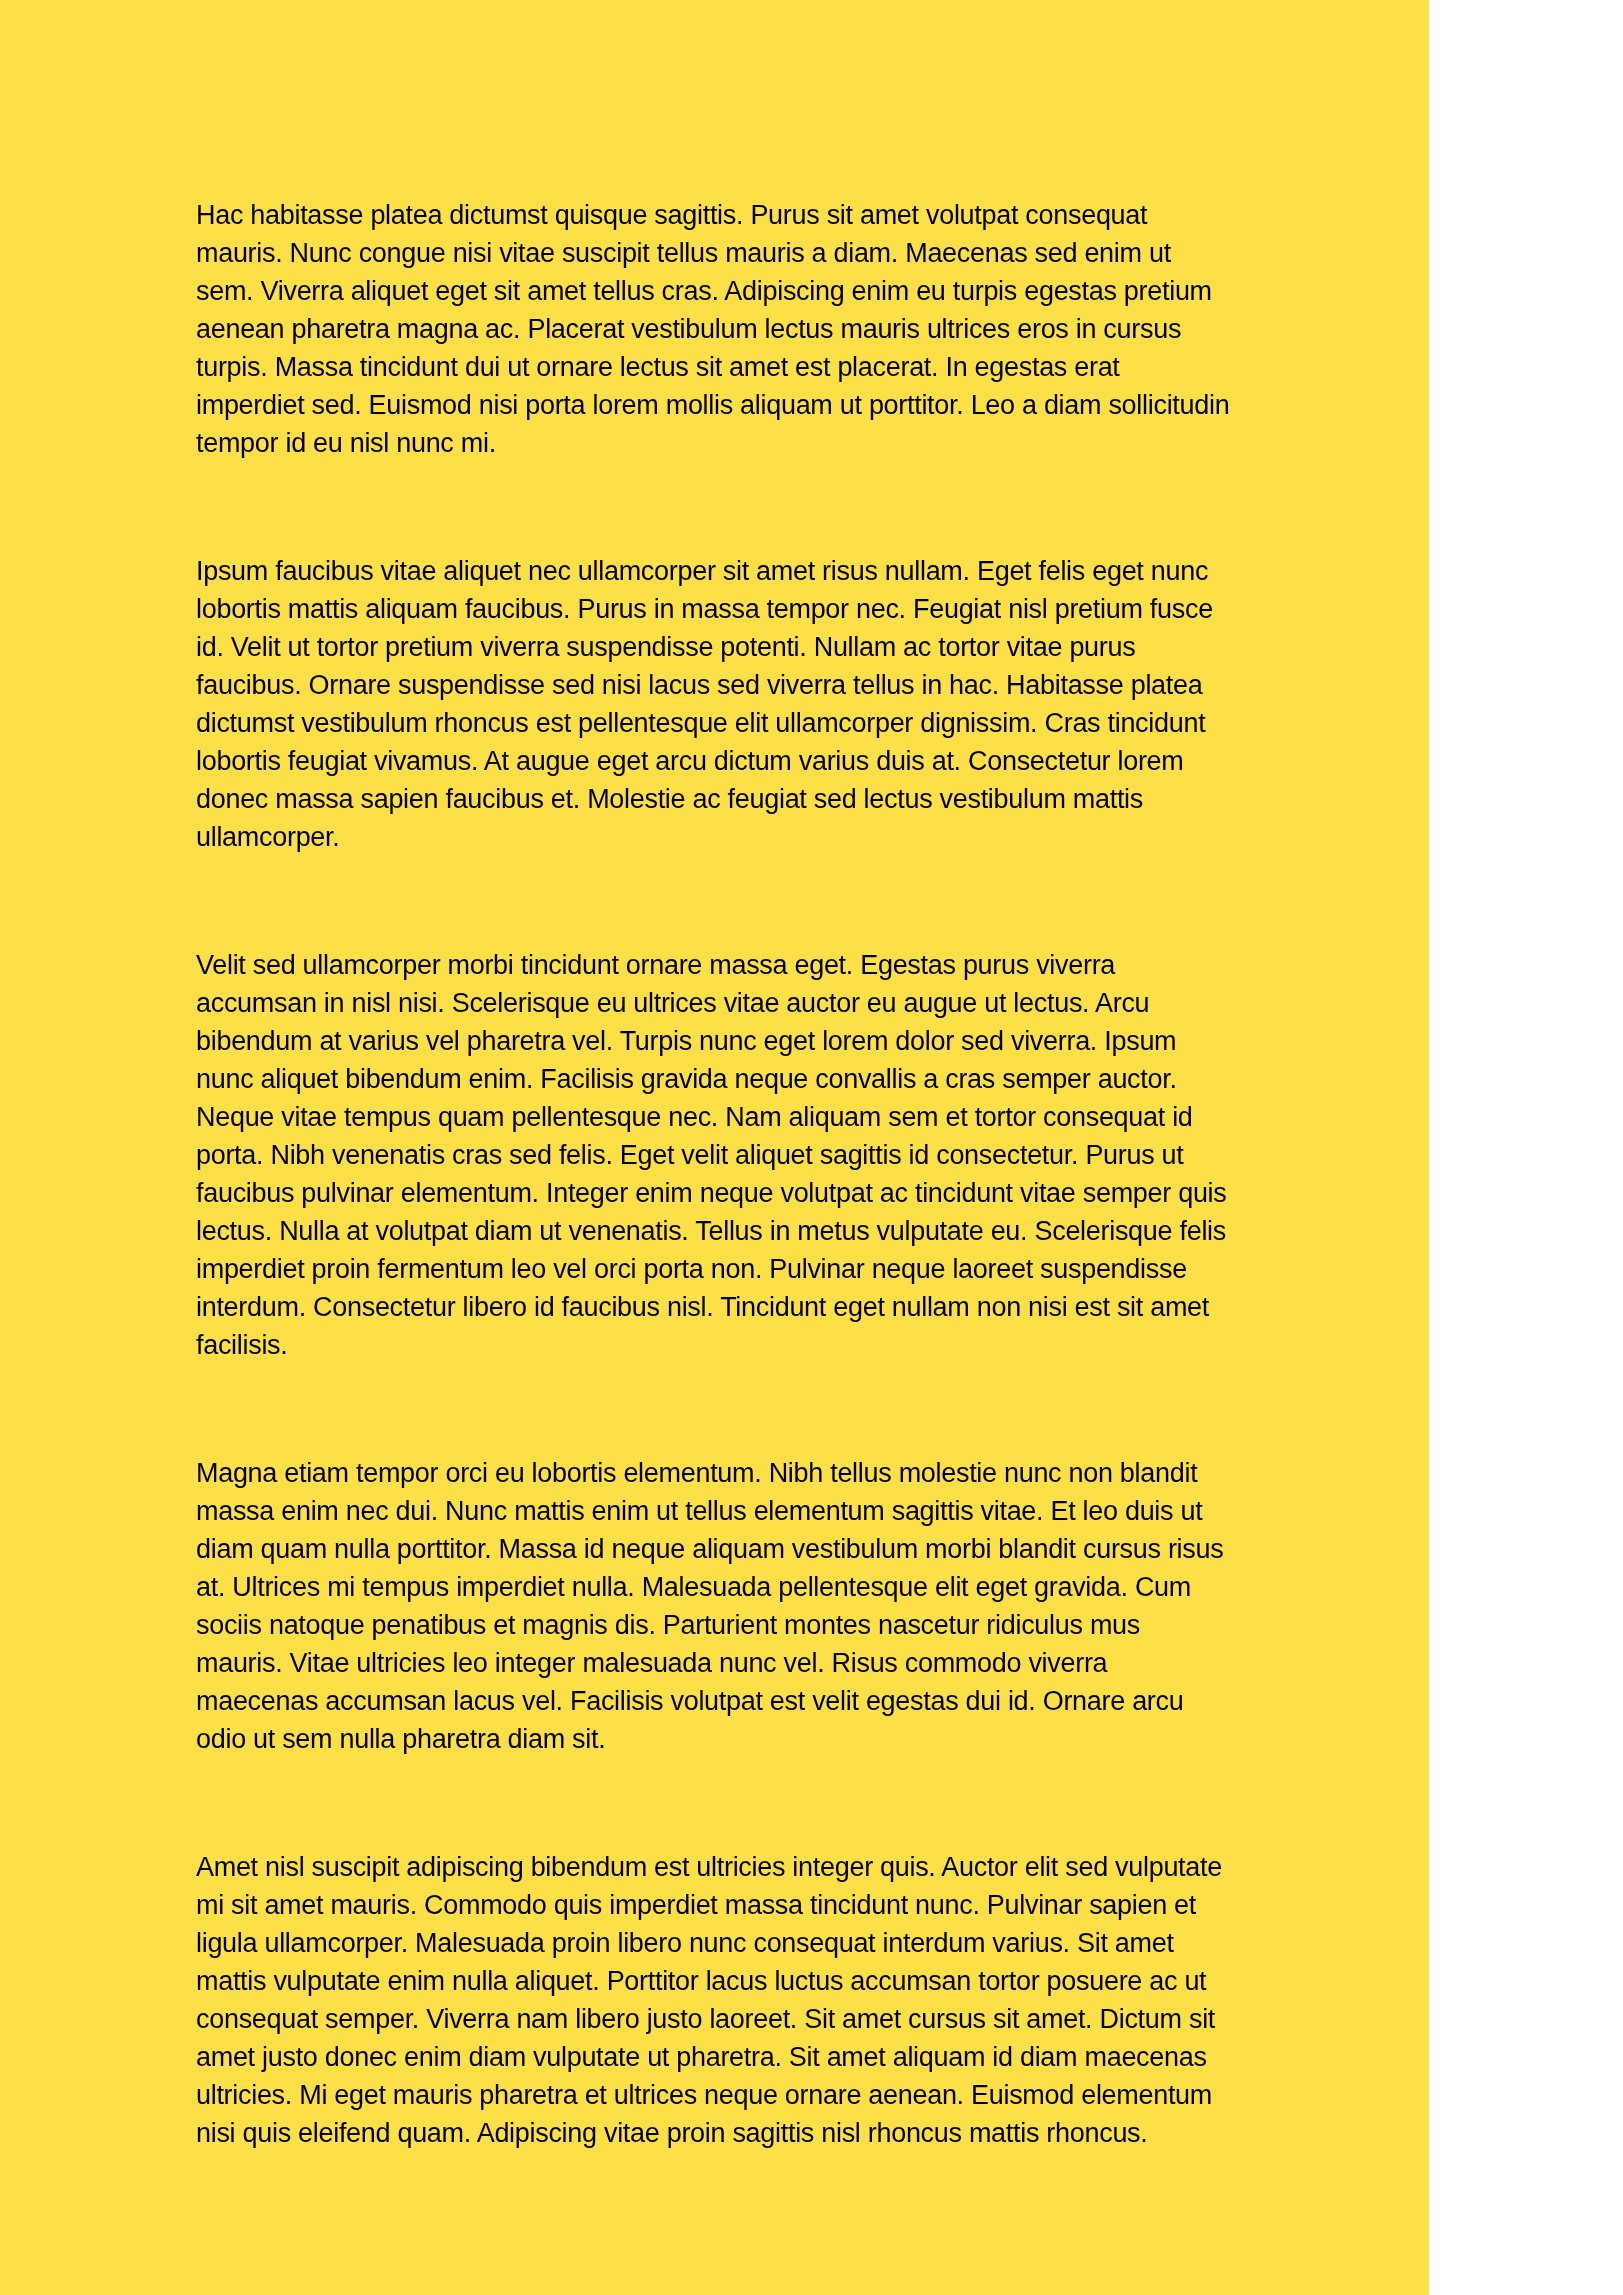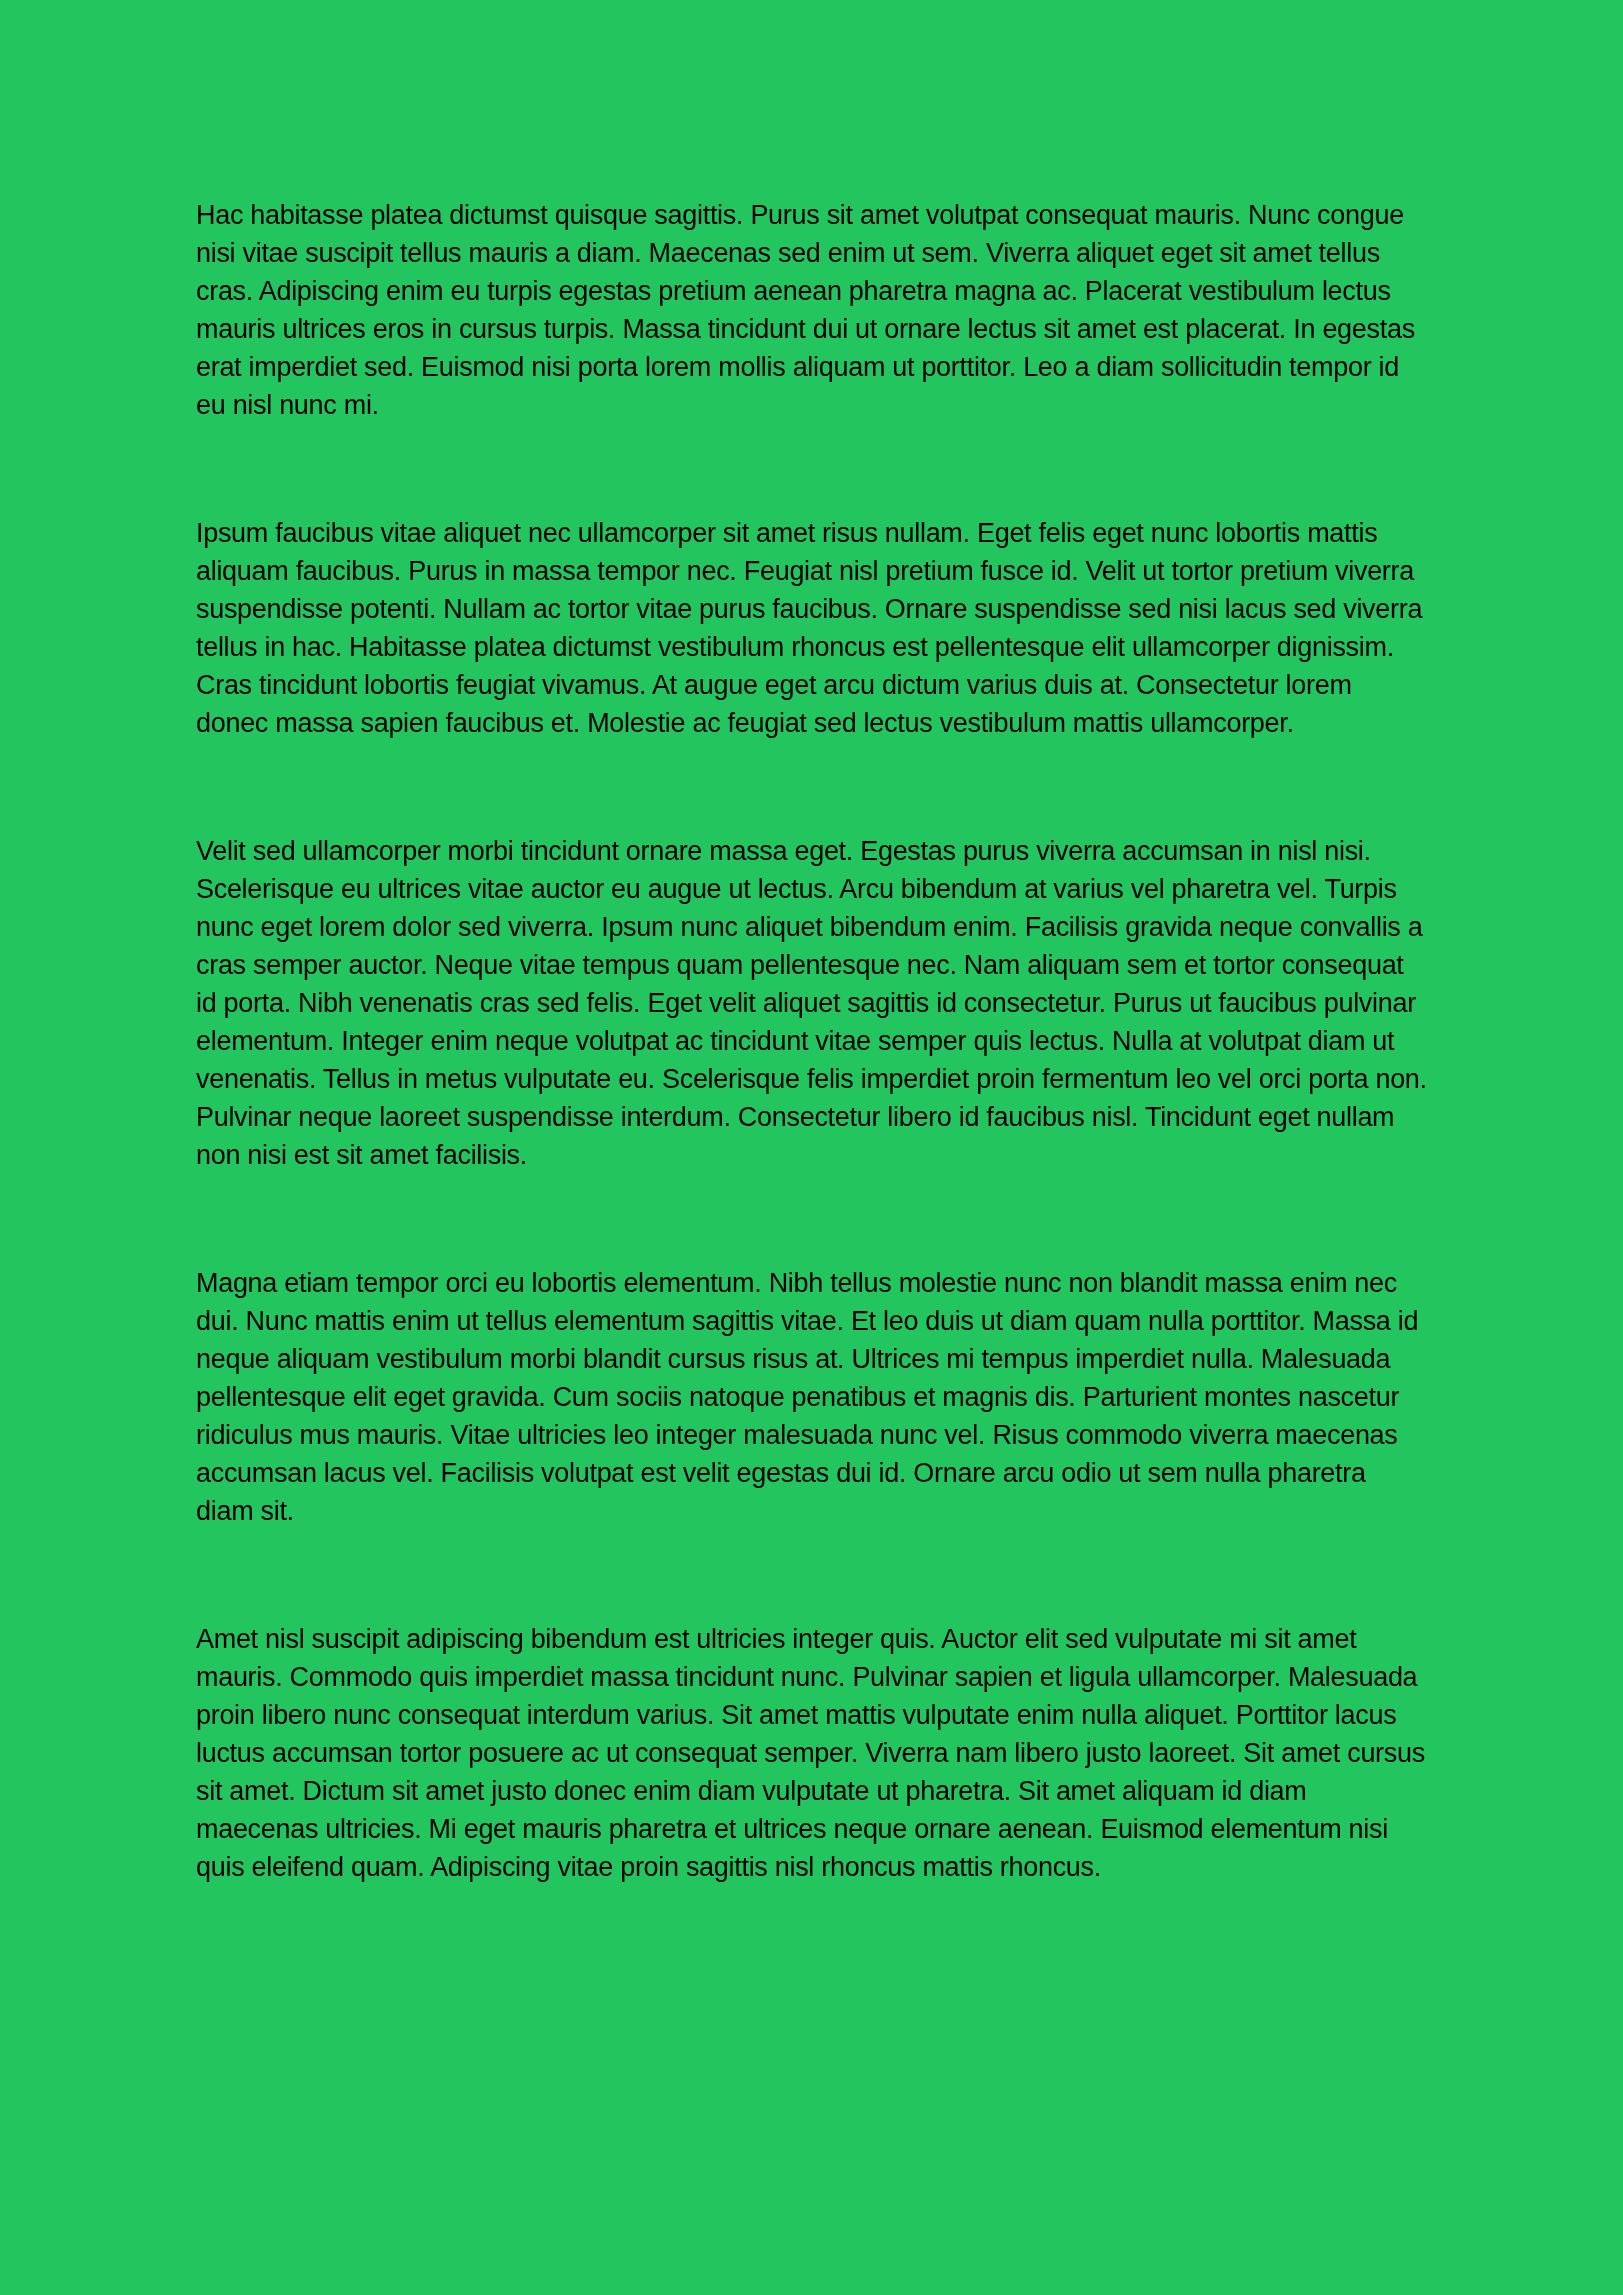--- a/index.html
+++ b/index.html
@@ -2,23 +2,23 @@
 <html style="font-size:10.5px"><head>
 <meta charset="utf-8">
 <style>
   html, body {
     margin: 0;
     padding: 0;
     background: #ffffff;
   }
   .page {
     position: relative;
-    width: 1623px;
+    width: 1429px;
     height: 2295px;
-    background: #22c55e;
+    background: #fde047;
     box-sizing: border-box;
     padding: 196px 196px 0 196px;
     overflow: hidden;
   }
   .paragraph {
     font-family: "Liberation Sans", sans-serif;
     font-size: 27px;
     line-height: 38px;
     letter-spacing: -0.3px;
     color: #000000;

